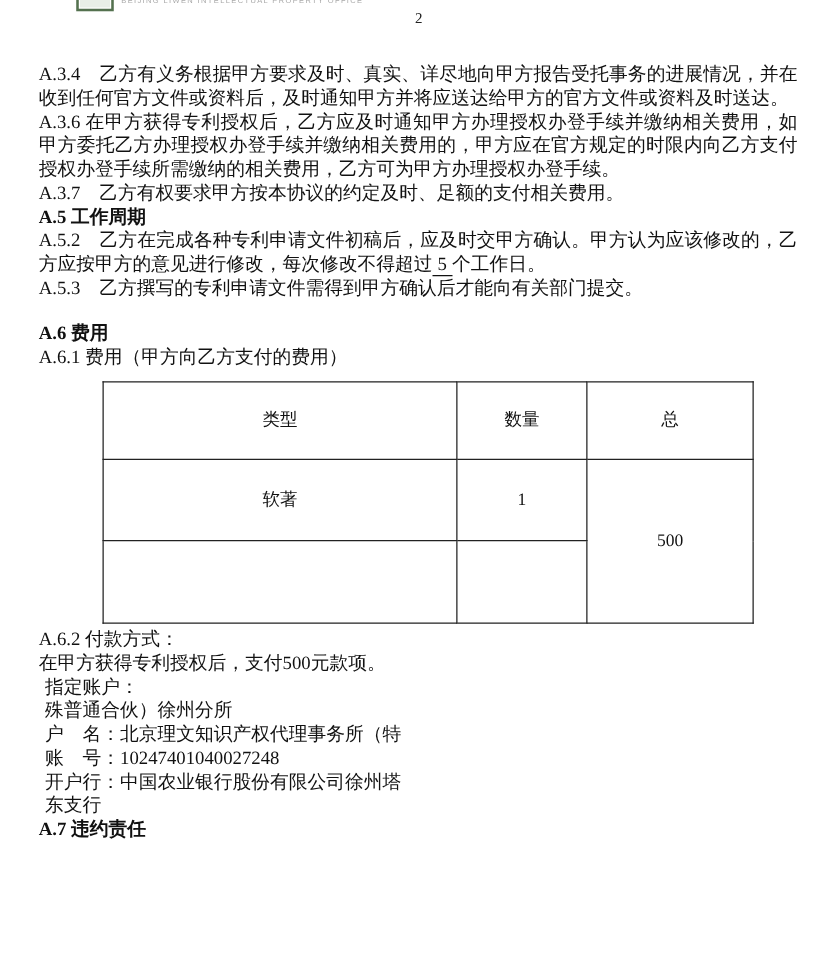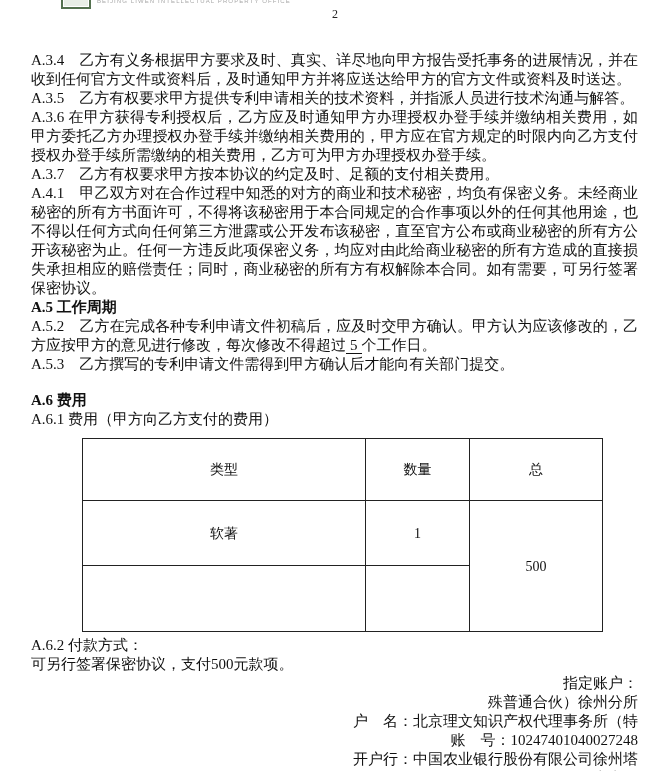--- a/index.html
+++ b/index.html
@@ -61,40 +61,38 @@
   }
   .fee-table .c1{width:250px;}
   .fee-table .c2{width:71px;}
   .fee-table .c3{width:100px;}
   .fee-table .hrow td{height:29px;}
   .fee-table .r1 td{height:32px;margin-top:11px;}
   .fee-table .r2 td{height:33px;}
   
   .pay{margin-top:4px;text-align:left;}
   .pay .line{margin:0;}
-  .pay .indent{padding-left:5px;text-align:right;}
+  .pay .indent{padding-left:5px;}
   .cut-heading{margin:0;font-weight:bold;text-align:left;}
 </style>
 </head>
 <body>
 
 <div class="page">
 
   <div class="logo-box"></div>
   <div class="logo-caption">BEIJING LIWEN INTELLECTUAL PROPERTY OFFICE</div>
   <div class="page-number">2</div>
 
   <div class="content">
 
     <p class="para">A.3.4　乙方有义务根据甲方要求及时、真实、详尽地向甲方报告受托事务的进展情况，并在收到任何官方文件或资料后，及时通知甲方并将应送达给甲方的官方文件或资料及时送达。</p>
-    <p class="para">A.3.5　乙方有权要求甲方提供专利申请相关的技术资料，并指派人员进行技术沟通与解答。</p>
     <p class="para">A.3.6 在甲方获得专利授权后，乙方应及时通知甲方办理授权办登手续并缴纳相关费用，如甲方委托乙方办理授权办登手续并缴纳相关费用的，甲方应在官方规定的时限内向乙方支付授权办登手续所需缴纳的相关费用，乙方可为甲方办理授权办登手续。</p>
     <p class="para">A.3.7　乙方有权要求甲方按本协议的约定及时、足额的支付相关费用。</p>
 
-    <p class="para">A.4.1　甲乙双方对在合作过程中知悉的对方的商业和技术秘密，均负有保密义务。未经商业秘密的所有方书面许可，不得将该秘密用于本合同规定的合作事项以外的任何其他用途，也不得以任何方式向任何第三方泄露或公开发布该秘密，直至官方公布或商业秘密的所有方公开该秘密为止。任何一方违反此项保密义务，均应对由此给商业秘密的所有方造成的直接损失承担相应的赔偿责任；同时，商业秘密的所有方有权解除本合同。如有需要，可另行签署保密协议。</p>
 
     <p class="heading">A.5 工作周期</p>
 
 
     <p class="para"><span>A.5.2　乙方在完成各种专利申请文件初稿后，应及时交甲方确认。甲方认为应该修改的，乙方应按甲方的意见进行修改，每次修改不得超过</span><span class="blank narrow">5</span><span>个工作日。</span></p>
 
     <p class="para">A.5.3　乙方撰写的专利申请文件需得到甲方确认后才能向有关部门提交。</p>
 
     <p class="heading gap-top">A.6 费用</p>
     <p class="heading" style="font-weight:normal;">A.6.1 费用（甲方向乙方支付的费用）</p>
@@ -113,21 +111,21 @@
         </tr>
         <tr class="r2">
           <td class="c1"></td>
           <td class="c2"></td>
         </tr>
       </tbody>
     </table>
 
     <div class="pay">
       <p class="line">A.6.2 付款方式：</p>
-      <p class="line">可另行签署保密协议，支付500元款项。</p>
+      <p class="line">在甲方获得专利授权后，支付500元款项。</p>
       <p class="line indent">指定账户：</p>
       <p class="line indent">殊普通合伙）徐州分所</p>
       <p class="line indent">户　名：北京理文知识产权代理事务所（特</p>
       <p class="line indent">账　号：10247401040027248</p>
       <p class="line indent">开户行：中国农业银行股份有限公司徐州塔</p>
       <p class="line indent">东支行</p>
       <p class="cut-heading">A.7 违约责任</p>
     </div>
 
   </div>

